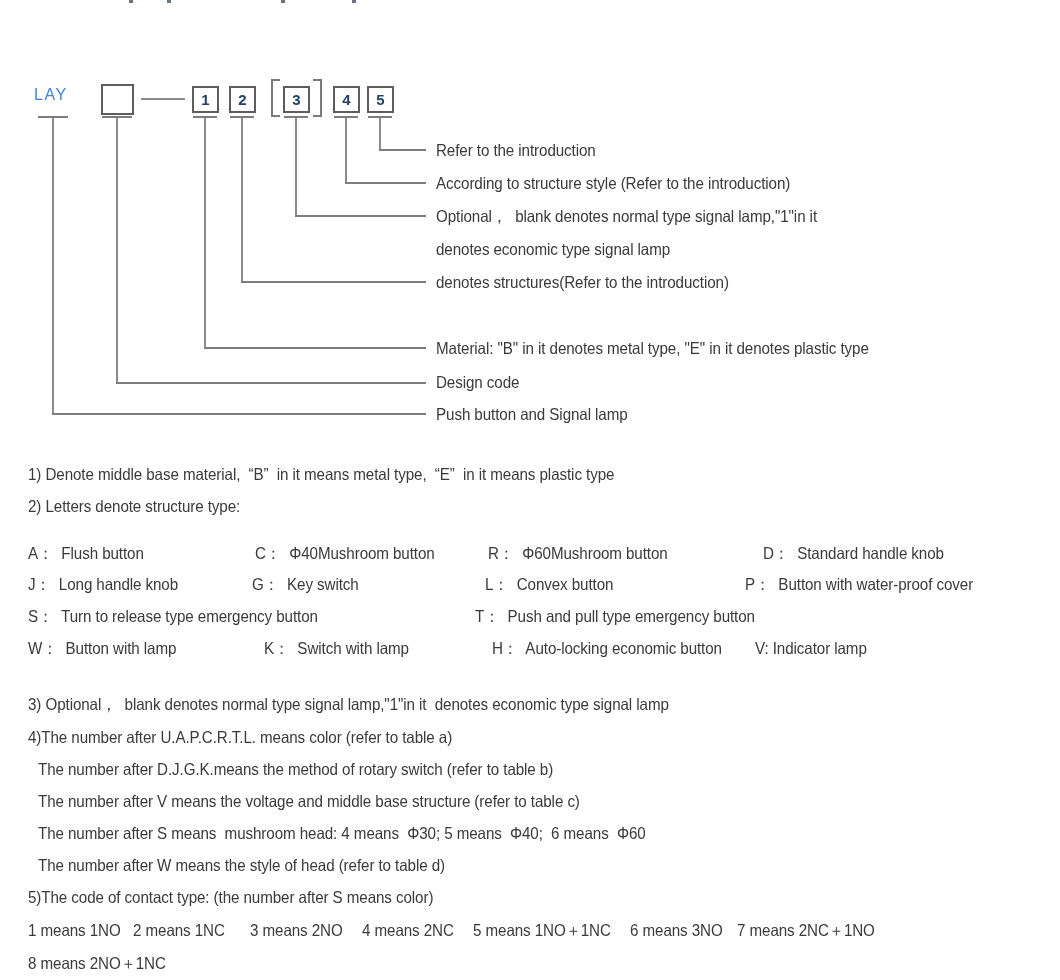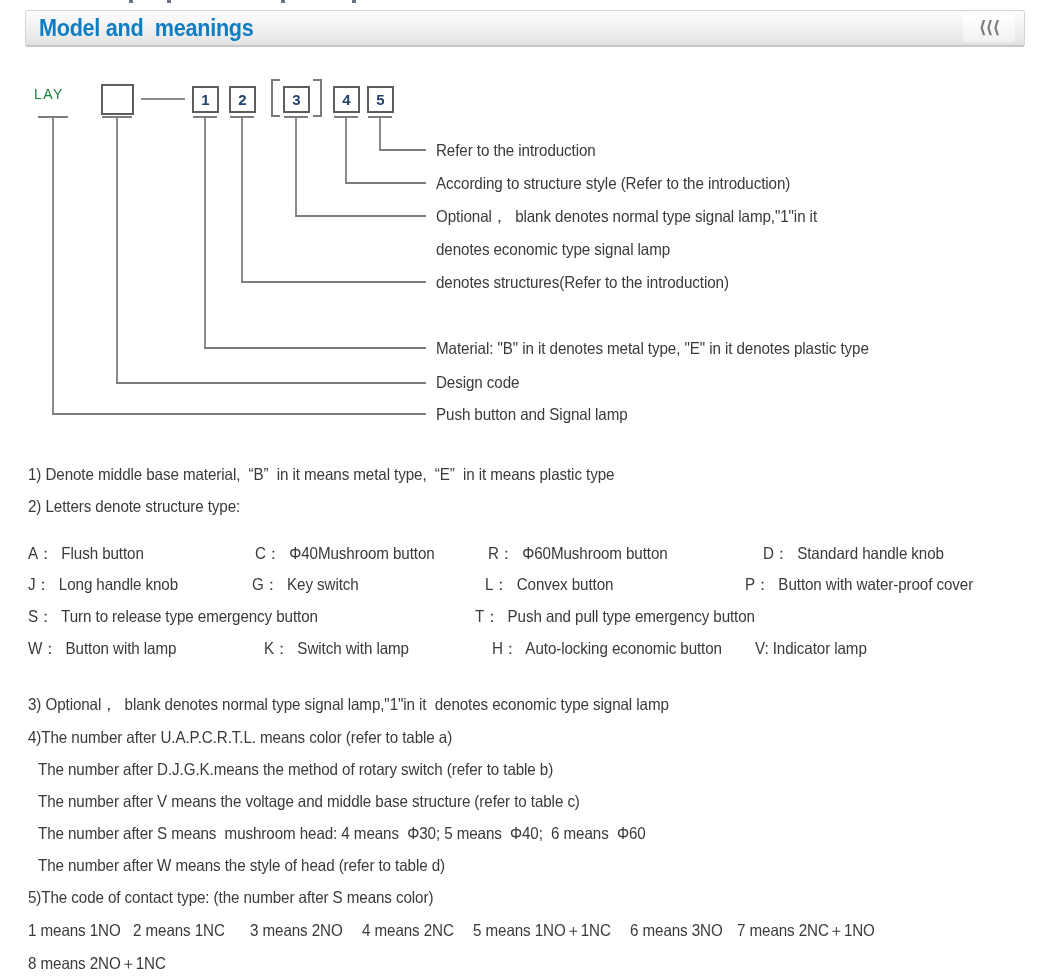--- a/index.html
+++ b/index.html
@@ -10,21 +10,21 @@
   
   .header-bar{position:absolute;left:25px;top:10px;width:1000px;height:37px;
       background:linear-gradient(#fdfdfd,#ececec 70%,#e2e2e2);
       border:1px solid #d6d6d6;border-bottom:2px solid #c7c7c7;border-radius:3px;box-sizing:border-box;}
   .header-title{position:absolute;left:13px;top:4px;font-size:23px;font-weight:bold;
       color:#0d7dc4;white-space:pre;letter-spacing:-0.3px;transform:scaleX(.94);transform-origin:0 0;}
   .collapse-btn{position:absolute;right:9px;top:4px;width:52px;height:27px;border-radius:3px;
       background:linear-gradient(#ffffff,#f1f1f1);color:#7d7d7d;font-size:17px;font-weight:bold;
       text-align:center;line-height:26px;letter-spacing:-1px;cursor:pointer;}
   
-  .lay{position:absolute;left:34px;top:86px;font-size:14px;letter-spacing:1.5px;color:#15803d;text-align:right;}
+  .lay{position:absolute;left:34px;top:86px;font-size:16px;letter-spacing:1.5px;color:#3b82f6;text-align:right;}
   .sq{position:absolute;box-sizing:border-box;border:2px solid #5d5d5d;background:#fff;}
   .num{display:flex;align-items:center;justify-content:center;font-size:15px;font-weight:bold;color:#20406f;}
   .brk{position:absolute;box-sizing:border-box;width:9px;height:38px;top:79px;}
   .brk.l{border-left:2px solid #7a7a7a;border-top:2px solid #7a7a7a;border-bottom:2px solid #7a7a7a;}
   .brk.r{border-right:2px solid #7a7a7a;border-top:2px solid #7a7a7a;border-bottom:2px solid #7a7a7a;}
   .hl{position:absolute;height:2px;background:#7d7d7d;}
   .vl{position:absolute;width:2px;background:#8b8b8b;}
   
   .t{position:absolute;font-size:16.5px;line-height:18px;white-space:pre;color:#3a3a3a;
      transform:scaleX(.92);transform-origin:0 0;letter-spacing:-0.1px;}
@@ -33,24 +33,20 @@
 </head>
 <body>
 
 <div class="page">
 
   <div class="mark" style="left:129px;"></div>
   <div class="mark" style="left:167px;"></div>
   <div class="mark" style="left:281px;"></div>
   <div class="mark" style="left:352px;"></div>
 
-  <div class="header-bar">
-    <span class="header-title">Model and  meanings</span>
-    <span class="collapse-btn">⟨⟨⟨</span>
-  </div>
 
   <span class="lay">LAY</span>
 
   <div class="sq" style="left:101px;top:84px;width:33px;height:31px;"></div>
   <div class="hl" style="left:141px;top:98px;width:44px;background:#8b8b8b;"></div>
 
   <div class="sq num" style="left:192px;top:86px;width:27px;height:27px;">1</div>
   <div class="sq num" style="left:229px;top:86px;width:27px;height:27px;">2</div>
   <div class="brk l" style="left:271px;"></div>
   <div class="sq num" style="left:283px;top:86px;width:27px;height:27px;">3</div>

